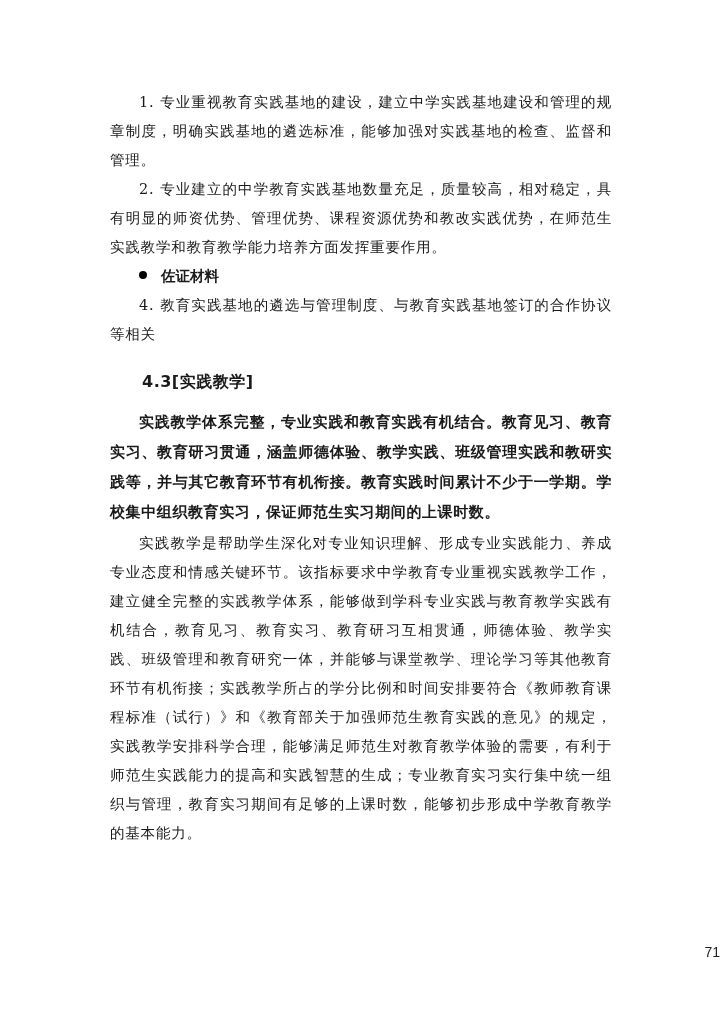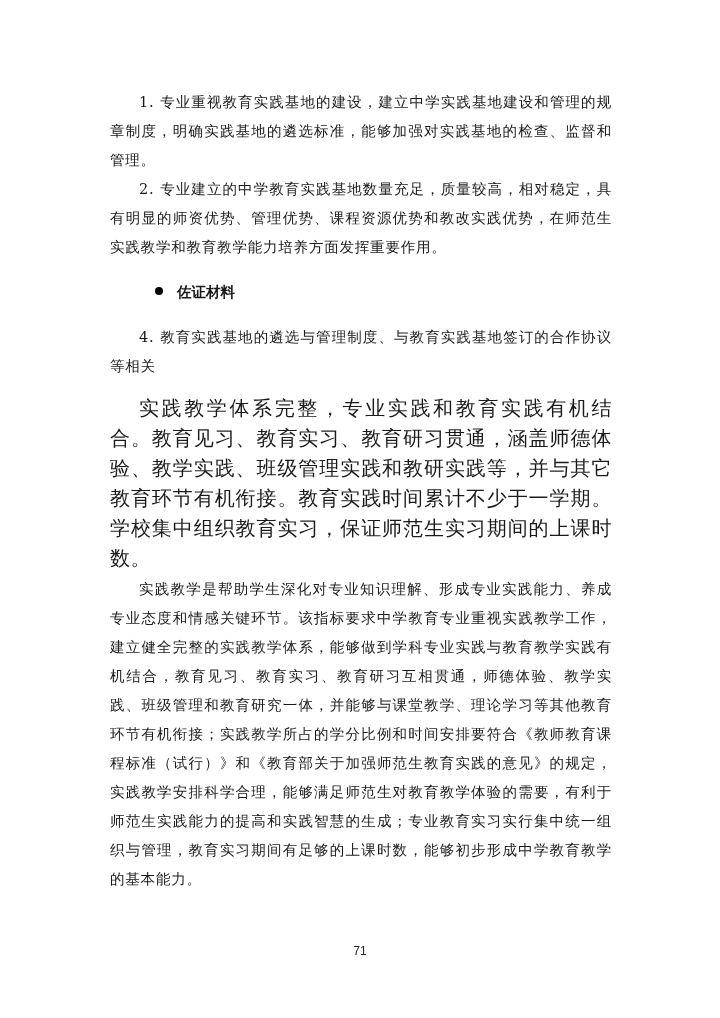--- a/index.html
+++ b/index.html
@@ -1,39 +1,40 @@
 <!DOCTYPE html>
 <html><head>
 <meta charset="utf-8">
 <style>
   html, body { margin:0; padding:0; background:#ffffff; }
   body { width:720px; height:1018px; position:relative; overflow:hidden;
          font-family:"DejaVu Serif", "Liberation Serif", serif; color:#1a1a1a; }
   .page { position:absolute; left:110px; top:88px; width:502px; }
   .para { font-size:14.5px; line-height:29px; text-align:justify; text-justify:inter-character; letter-spacing:0.8px; margin:0; }
   .indent { text-indent:29px; }
-  .bullet-head { font-size:14.5px; line-height:29px; font-weight:bold; margin:16px; padding-left:29px; font-family:"DejaVu Sans", sans-serif; }
+  .bullet-head { font-size:14.5px; line-height:29px; font-weight:bold; margin:0; padding-left:29px; font-family:"DejaVu Sans", sans-serif; }
   .bullet-dot { display:inline-block; width:8px; height:8px; border-radius:50%; background:#000; margin-right:14px; vertical-align:middle; position:relative; top:-2px; }
   .gap { height:12px; }
   .section-title { font-size:16px; font-weight:bold; line-height:30px; margin:6px 0 10px 0; padding-left:32px; font-family:"DejaVu Sans", sans-serif; letter-spacing:0.5px; }
-  .bold-para { font-size:20px; line-height:30px; font-weight:normal; text-align:justify; text-indent:29px; margin:0 0 2px 0; font-family:"DejaVu Sans", sans-serif; letter-spacing:0.6px; }
-  .page-number { position:absolute; top:944px; left:0; width:720px; text-align:center; font-size:12px; font-family:"Liberation Sans", sans-serif; color:#222; }
+  .bold-para { font-size:15px; line-height:30px; font-weight:bold; text-align:justify; text-indent:29px; margin:0 0 2px 0; font-family:"DejaVu Sans", sans-serif; letter-spacing:0.6px; }
+  .page-number { position:absolute; top:944px; left:0; width:720px; text-align:right; font-size:14px; font-family:"Liberation Sans", sans-serif; color:#222; }
 </style>
 </head>
 <body>
 
 <div class="page">
   <p class="para indent">1. 专业重视教育实践基地的建设，建立中学实践基地建设和管理的规章制度，明确实践基地的遴选标准，能够加强对实践基地的检查、监督和管理。</p>
   <p class="para indent">2. 专业建立的中学教育实践基地数量充足，质量较高，相对稳定，具有明显的师资优势、管理优势、课程资源优势和教改实践优势，在师范生实践教学和教育教学能力培养方面发挥重要作用。</p>
 
   <p class="bullet-head">
     <span class="bullet-dot"></span><span>佐证材料</span>
   </p>
   <p class="para indent">4. 教育实践基地的遴选与管理制度、与教育实践基地签订的合作协议等相关</p>
   <div class="gap"></div>
 
+  <div class="section-title">4.3[实践教学]</div>
   <p class="bold-para">实践教学体系完整，专业实践和教育实践有机结合。教育见习、教育实习、教育研习贯通，涵盖师德体验、教学实践、班级管理实践和教研实践等，并与其它教育环节有机衔接。教育实践时间累计不少于一学期。学校集中组织教育实习，保证师范生实习期间的上课时数。</p>
 
   <p class="para indent">实践教学是帮助学生深化对专业知识理解、形成专业实践能力、养成专业态度和情感关键环节。该指标要求中学教育专业重视实践教学工作，建立健全完整的实践教学体系，能够做到学科专业实践与教育教学实践有机结合，教育见习、教育实习、教育研习互相贯通，师德体验、教学实践、班级管理和教育研究一体，并能够与课堂教学、理论学习等其他教育环节有机衔接；实践教学所占的学分比例和时间安排要符合《教师教育课程标准（试行）》和《教育部关于加强师范生教育实践的意见》的规定，实践教学安排科学合理，能够满足师范生对教育教学体验的需要，有利于师范生实践能力的提高和实践智慧的生成；专业教育实习实行集中统一组织与管理，教育实习期间有足够的上课时数，能够初步形成中学教育教学的基本能力。</p>
 
 </div>
 
 <div class="page-number">71</div>
 
 </body></html>

